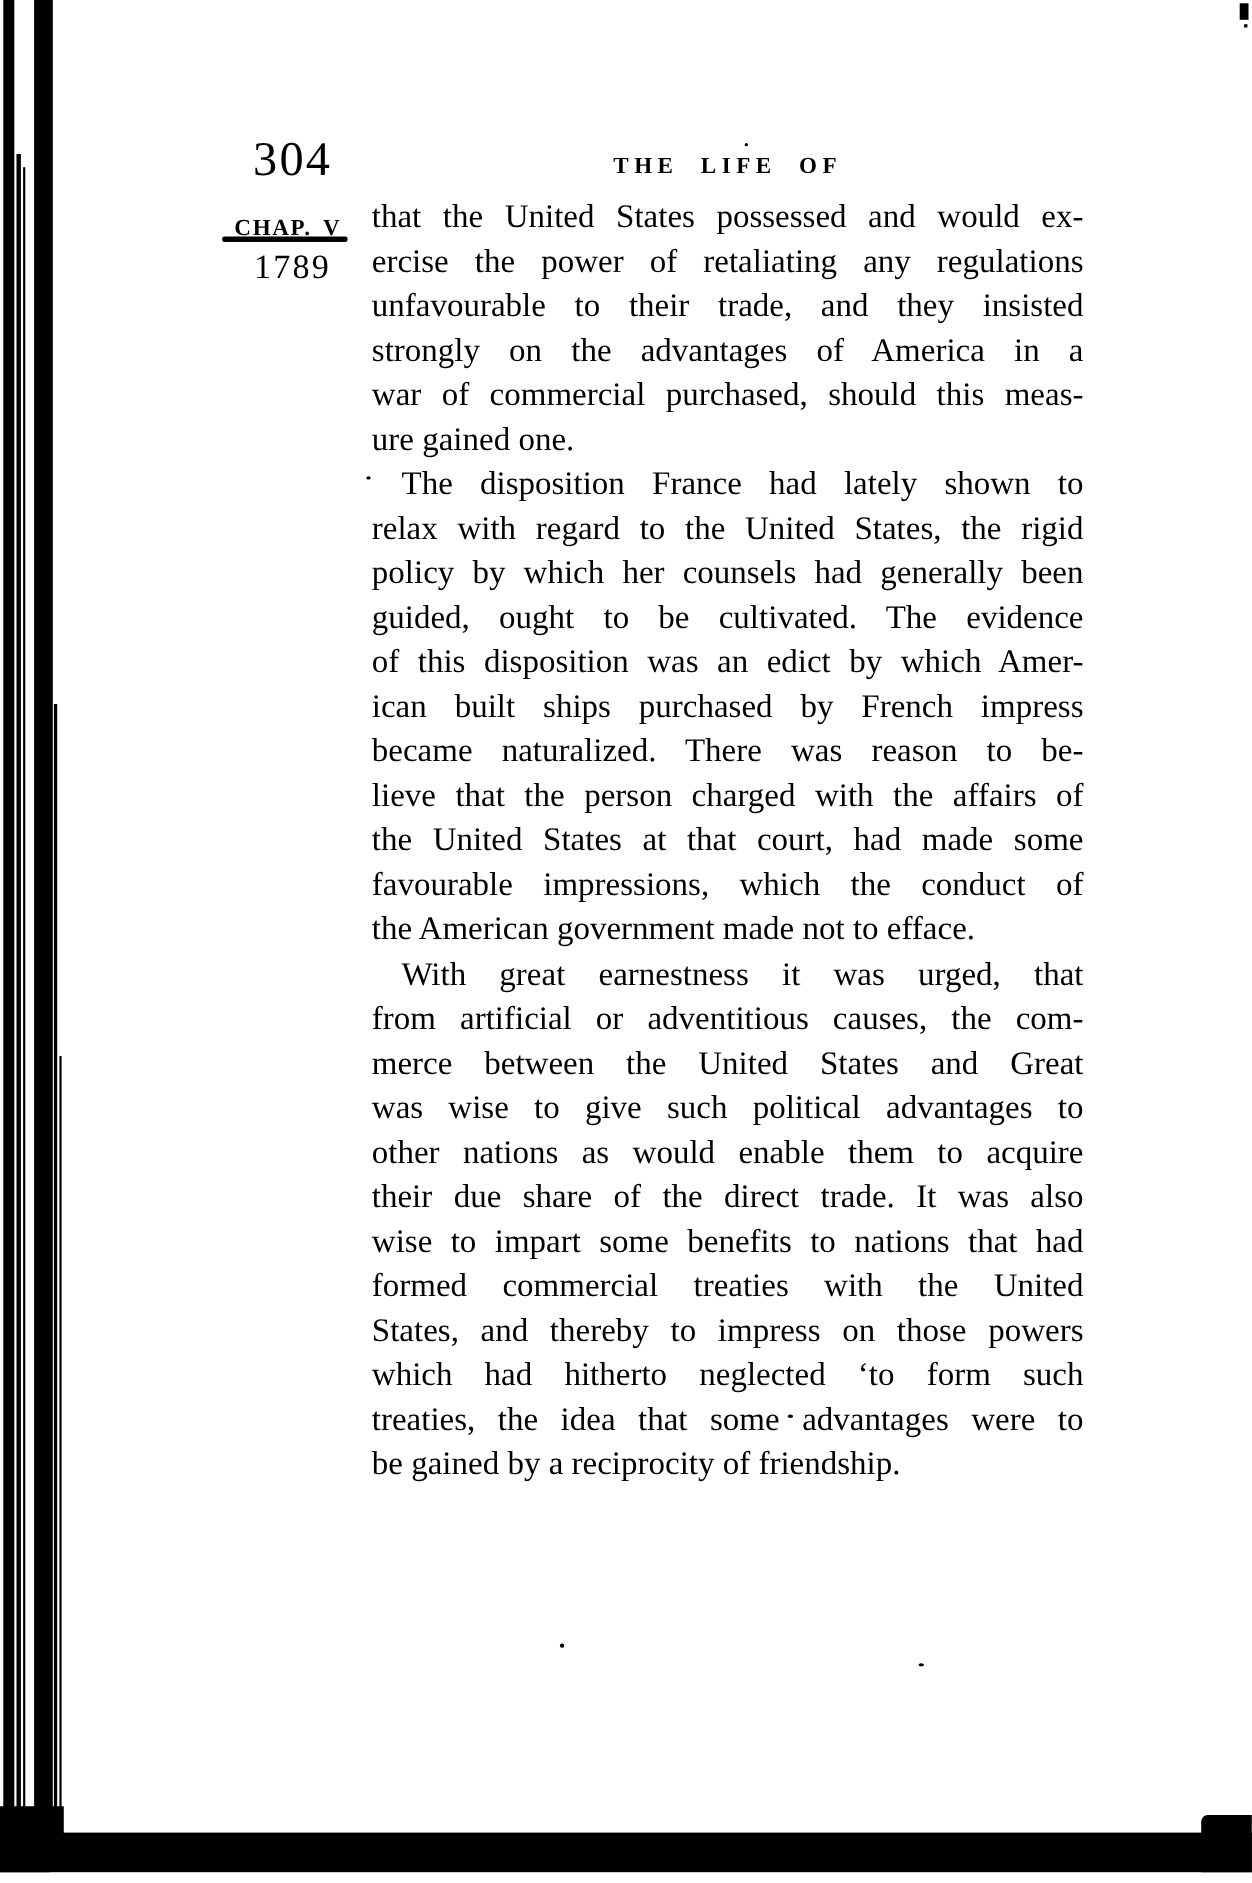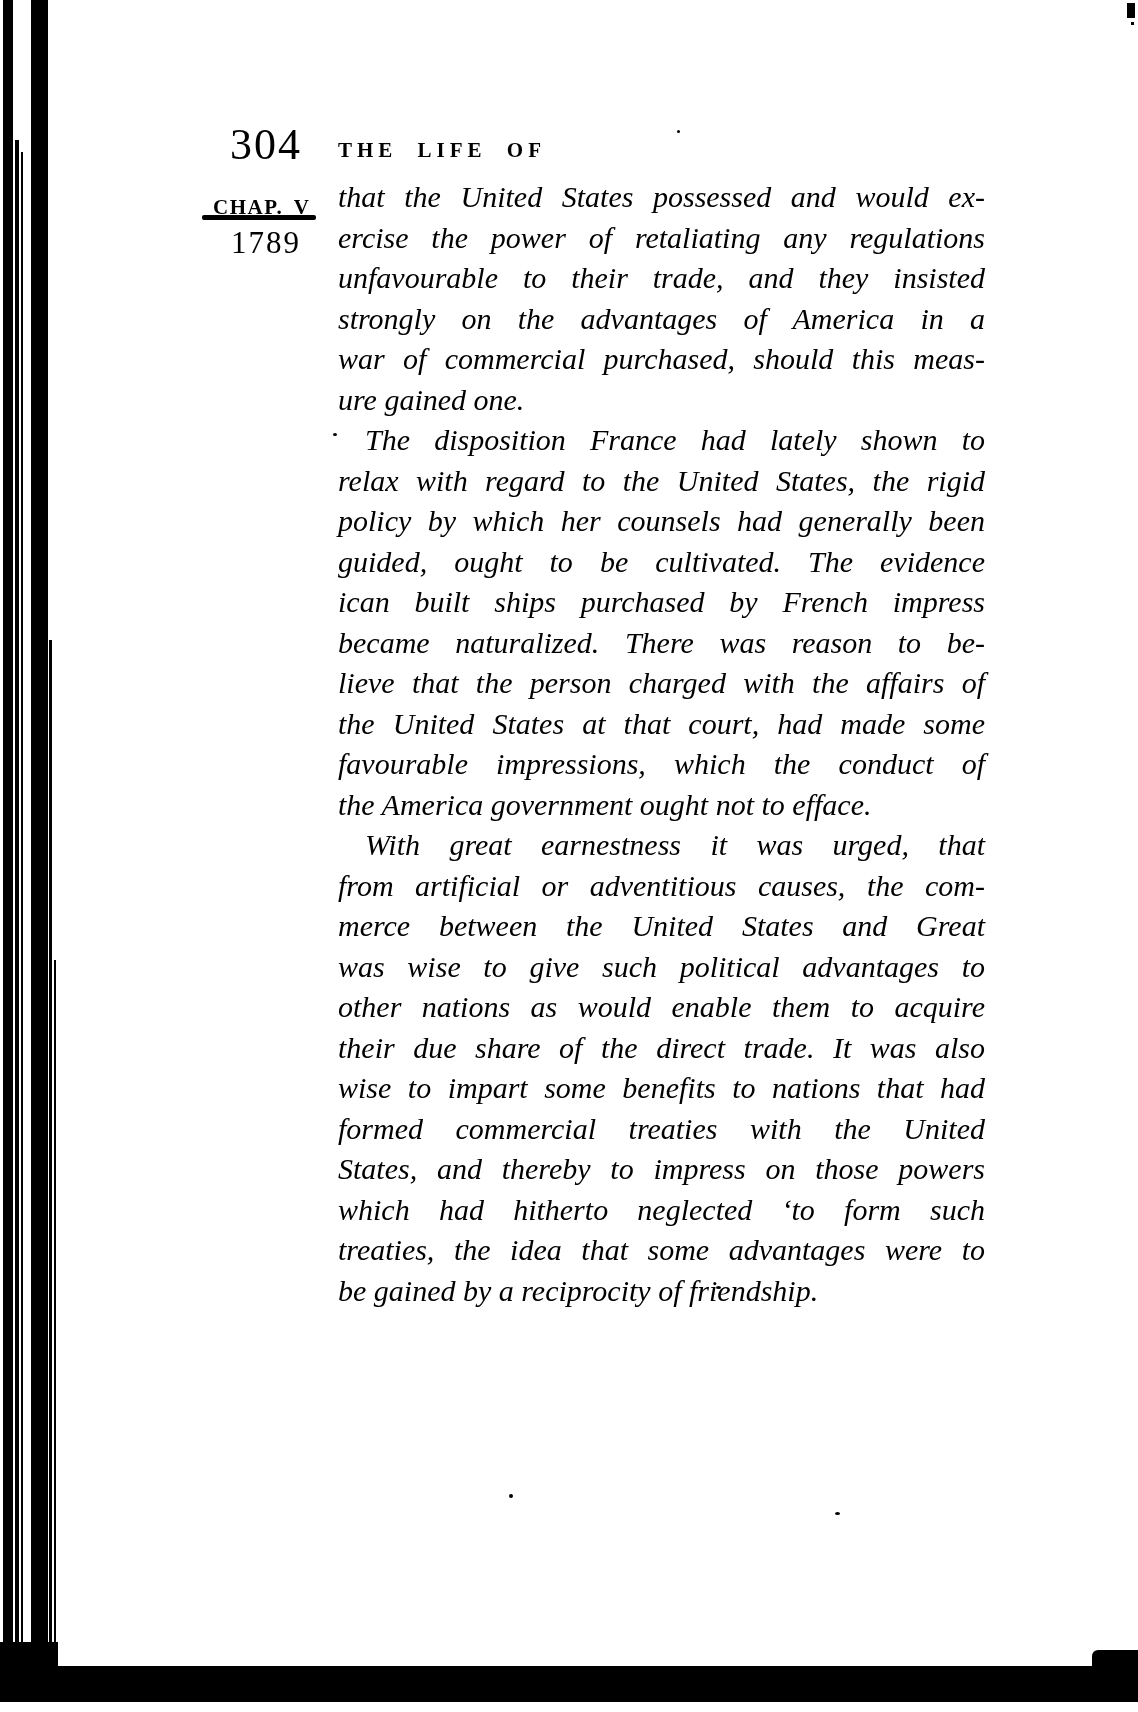--- a/index.html
+++ b/index.html
@@ -52,21 +52,21 @@
     font-size: 44px;
     line-height: 38px;
     letter-spacing: 2px;
     margin-left: 28px;
   }
   .running-head {
     position: absolute;
     left: 338px;
     top: 138px;
     width: 647px;
-    text-align: left;
+    text-align: center;
     font-size: 21px;
     font-weight: 700;
     letter-spacing: 5px;
     word-spacing: 10px;
   }
   
   .chapter-label {
     position: absolute;
     left: 213px;
     top: 195px;
@@ -98,21 +98,20 @@
     top: 177px;
     width: 647px;
     font-size: 30px;
   }
   .line {
     height: 40.5px;
     line-height: 40.5px;
     text-align: justify;
     text-align-last: justify;
     white-space: nowrap;
-    font-style: italic;
   }
   .line.para-end {
     text-align-last: left;
   }
   .line.indent {
     padding-left: 27px;
   }
 </style>
 </head>
 <body style="color: rgb(0, 0, 0); background: rgb(255, 255, 255);">
@@ -149,26 +148,27 @@
       <div class="line">that the United States possessed and would ex-</div>
       <div class="line">ercise the power of retaliating any regulations</div>
       <div class="line">unfavourable to their trade, and they insisted</div>
       <div class="line">strongly on the advantages of America in a</div>
       <div class="line">war of commercial purchased, should this meas-</div>
       <div class="line para-end">ure gained one.</div>
       <div class="line indent">The disposition France had lately shown to</div>
       <div class="line">relax with regard to the United States, the rigid</div>
       <div class="line">policy by which her counsels had generally been</div>
       <div class="line">guided, ought to be cultivated.  The evidence</div>
+      <div class="line">of this disposition was an edict by which Amer-</div>
       <div class="line">ican built ships purchased by French impress</div>
       <div class="line">became naturalized.  There was reason to be-</div>
       <div class="line">lieve that the person charged with the affairs of</div>
       <div class="line">the United States at that court, had made some</div>
       <div class="line">favourable impressions, which the conduct of</div>
-      <div class="line para-end">the America government ought not to efface.</div>
+      <div class="line para-end">the American government made not to efface.</div>
       <div class="line indent">With great earnestness it was urged, that</div>
       <div class="line">from artificial or adventitious causes, the com-</div>
       <div class="line">merce between the United States and Great</div>
       <div class="line">was wise to give such political advantages to</div>
       <div class="line">other nations as would enable them to acquire</div>
       <div class="line">their due share of the direct trade.  It was also</div>
       <div class="line">wise to impart some benefits to nations that had</div>
       <div class="line">formed commercial treaties with the United</div>
       <div class="line">States, and thereby to impress on those powers</div>
       <div class="line">which had hitherto neglected ‘to form such</div>

